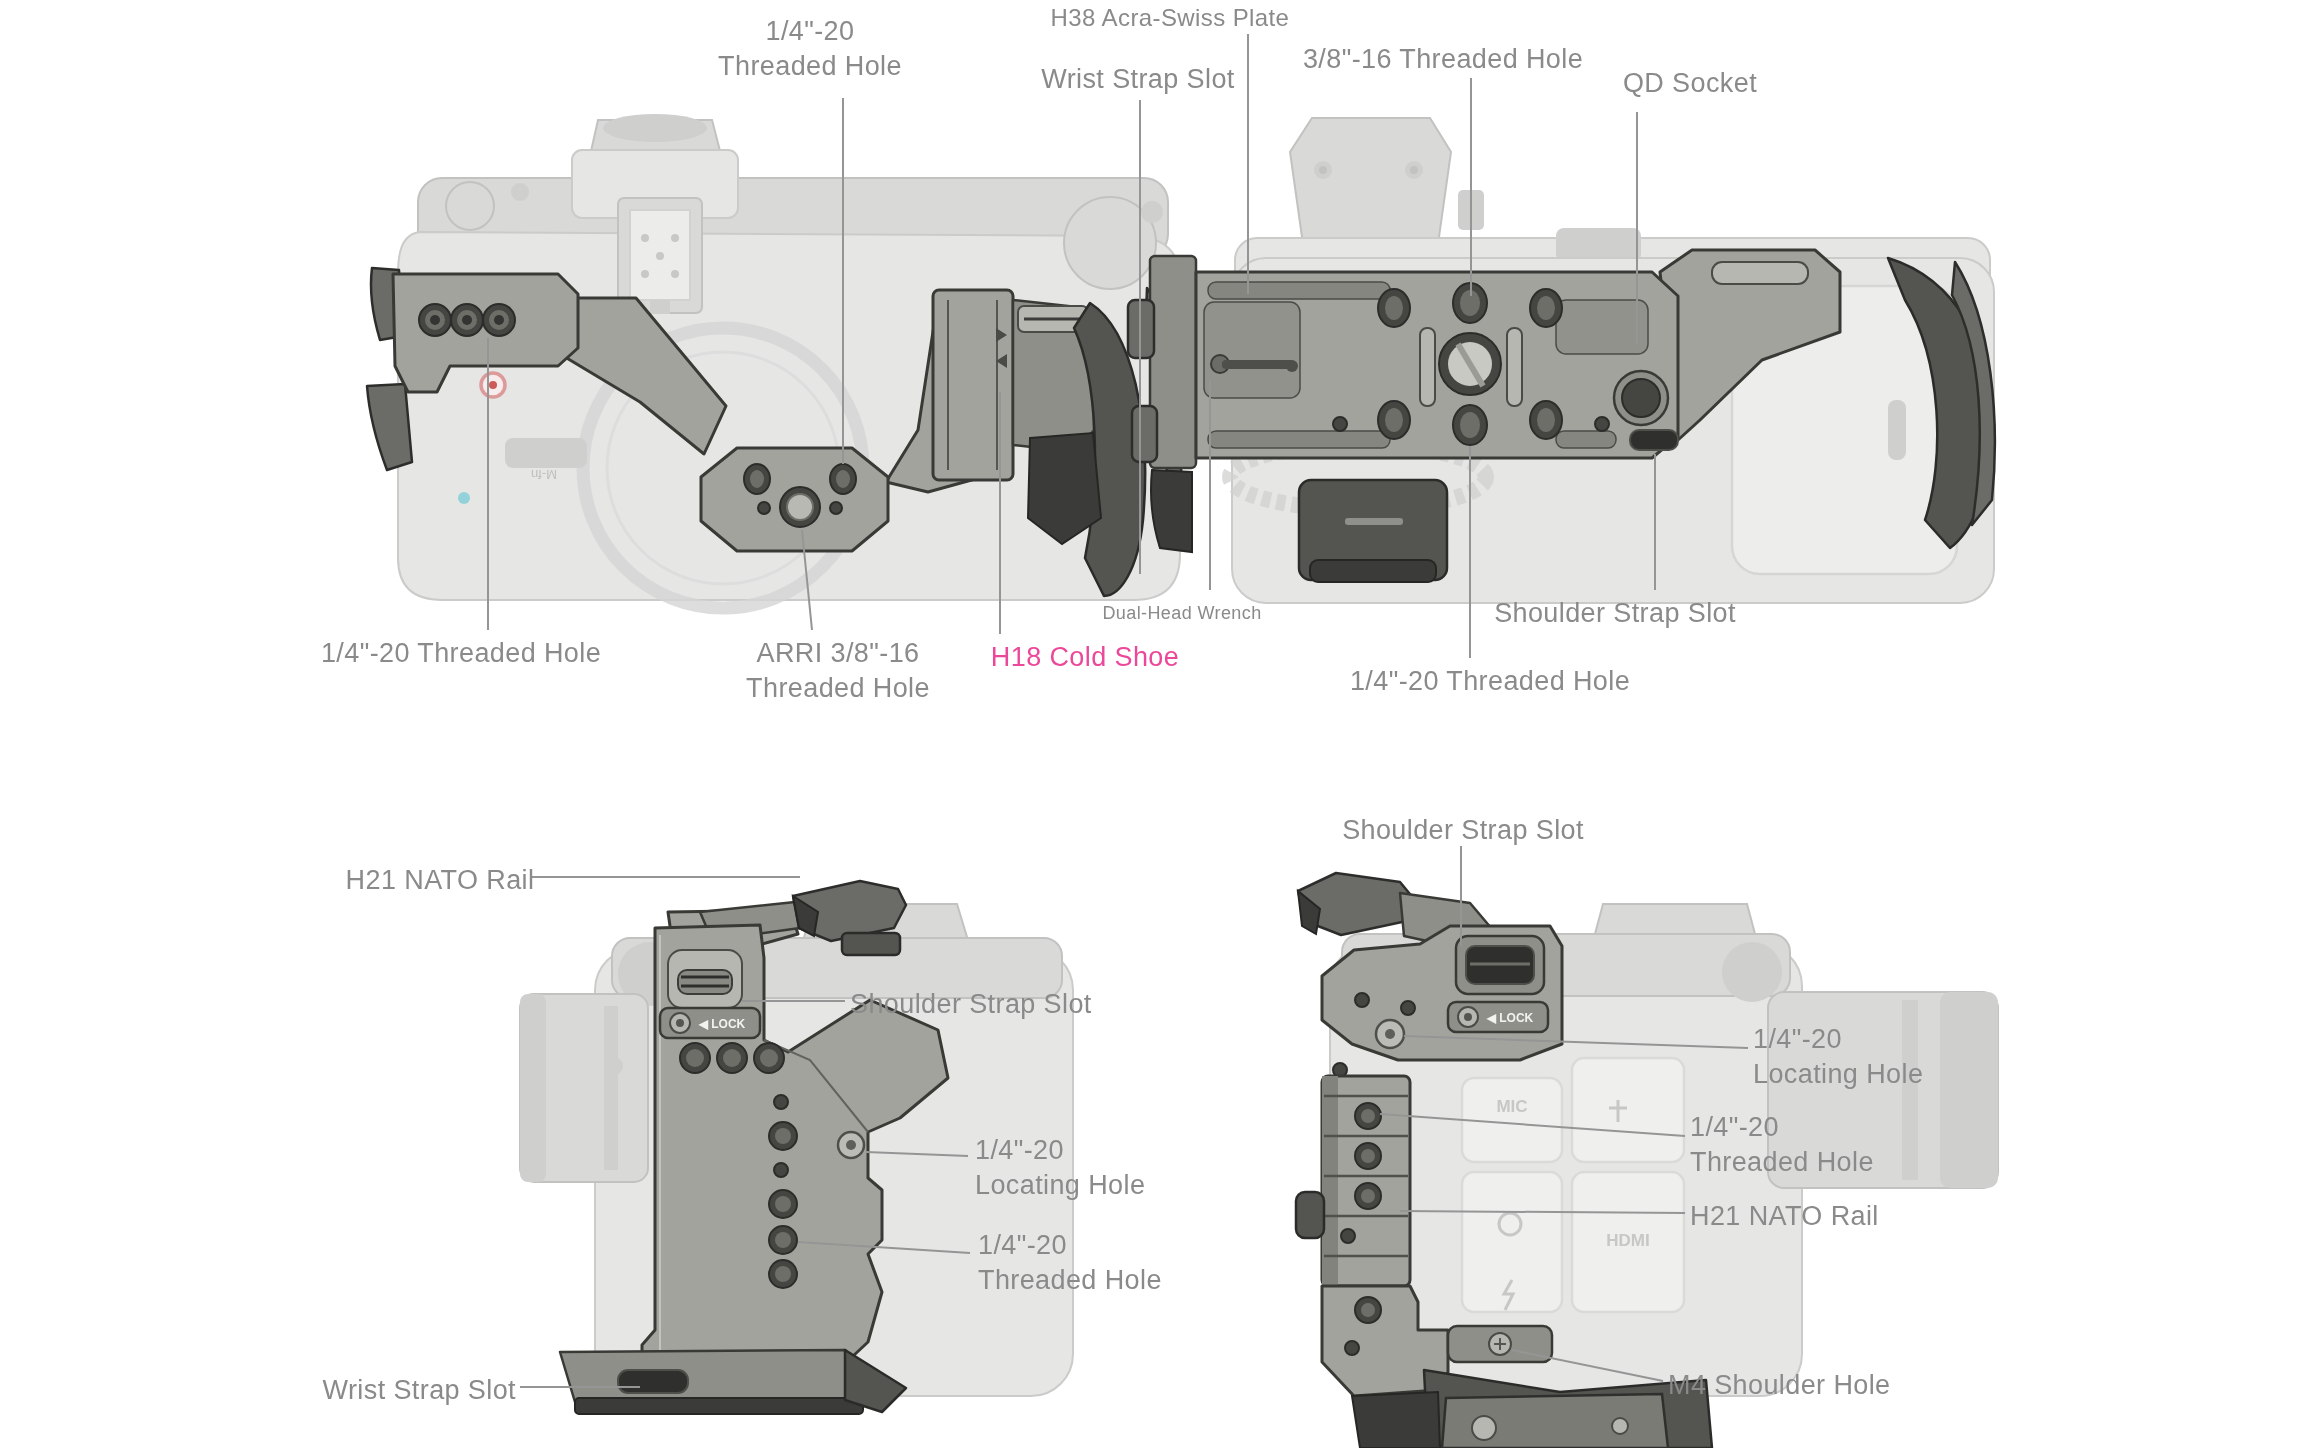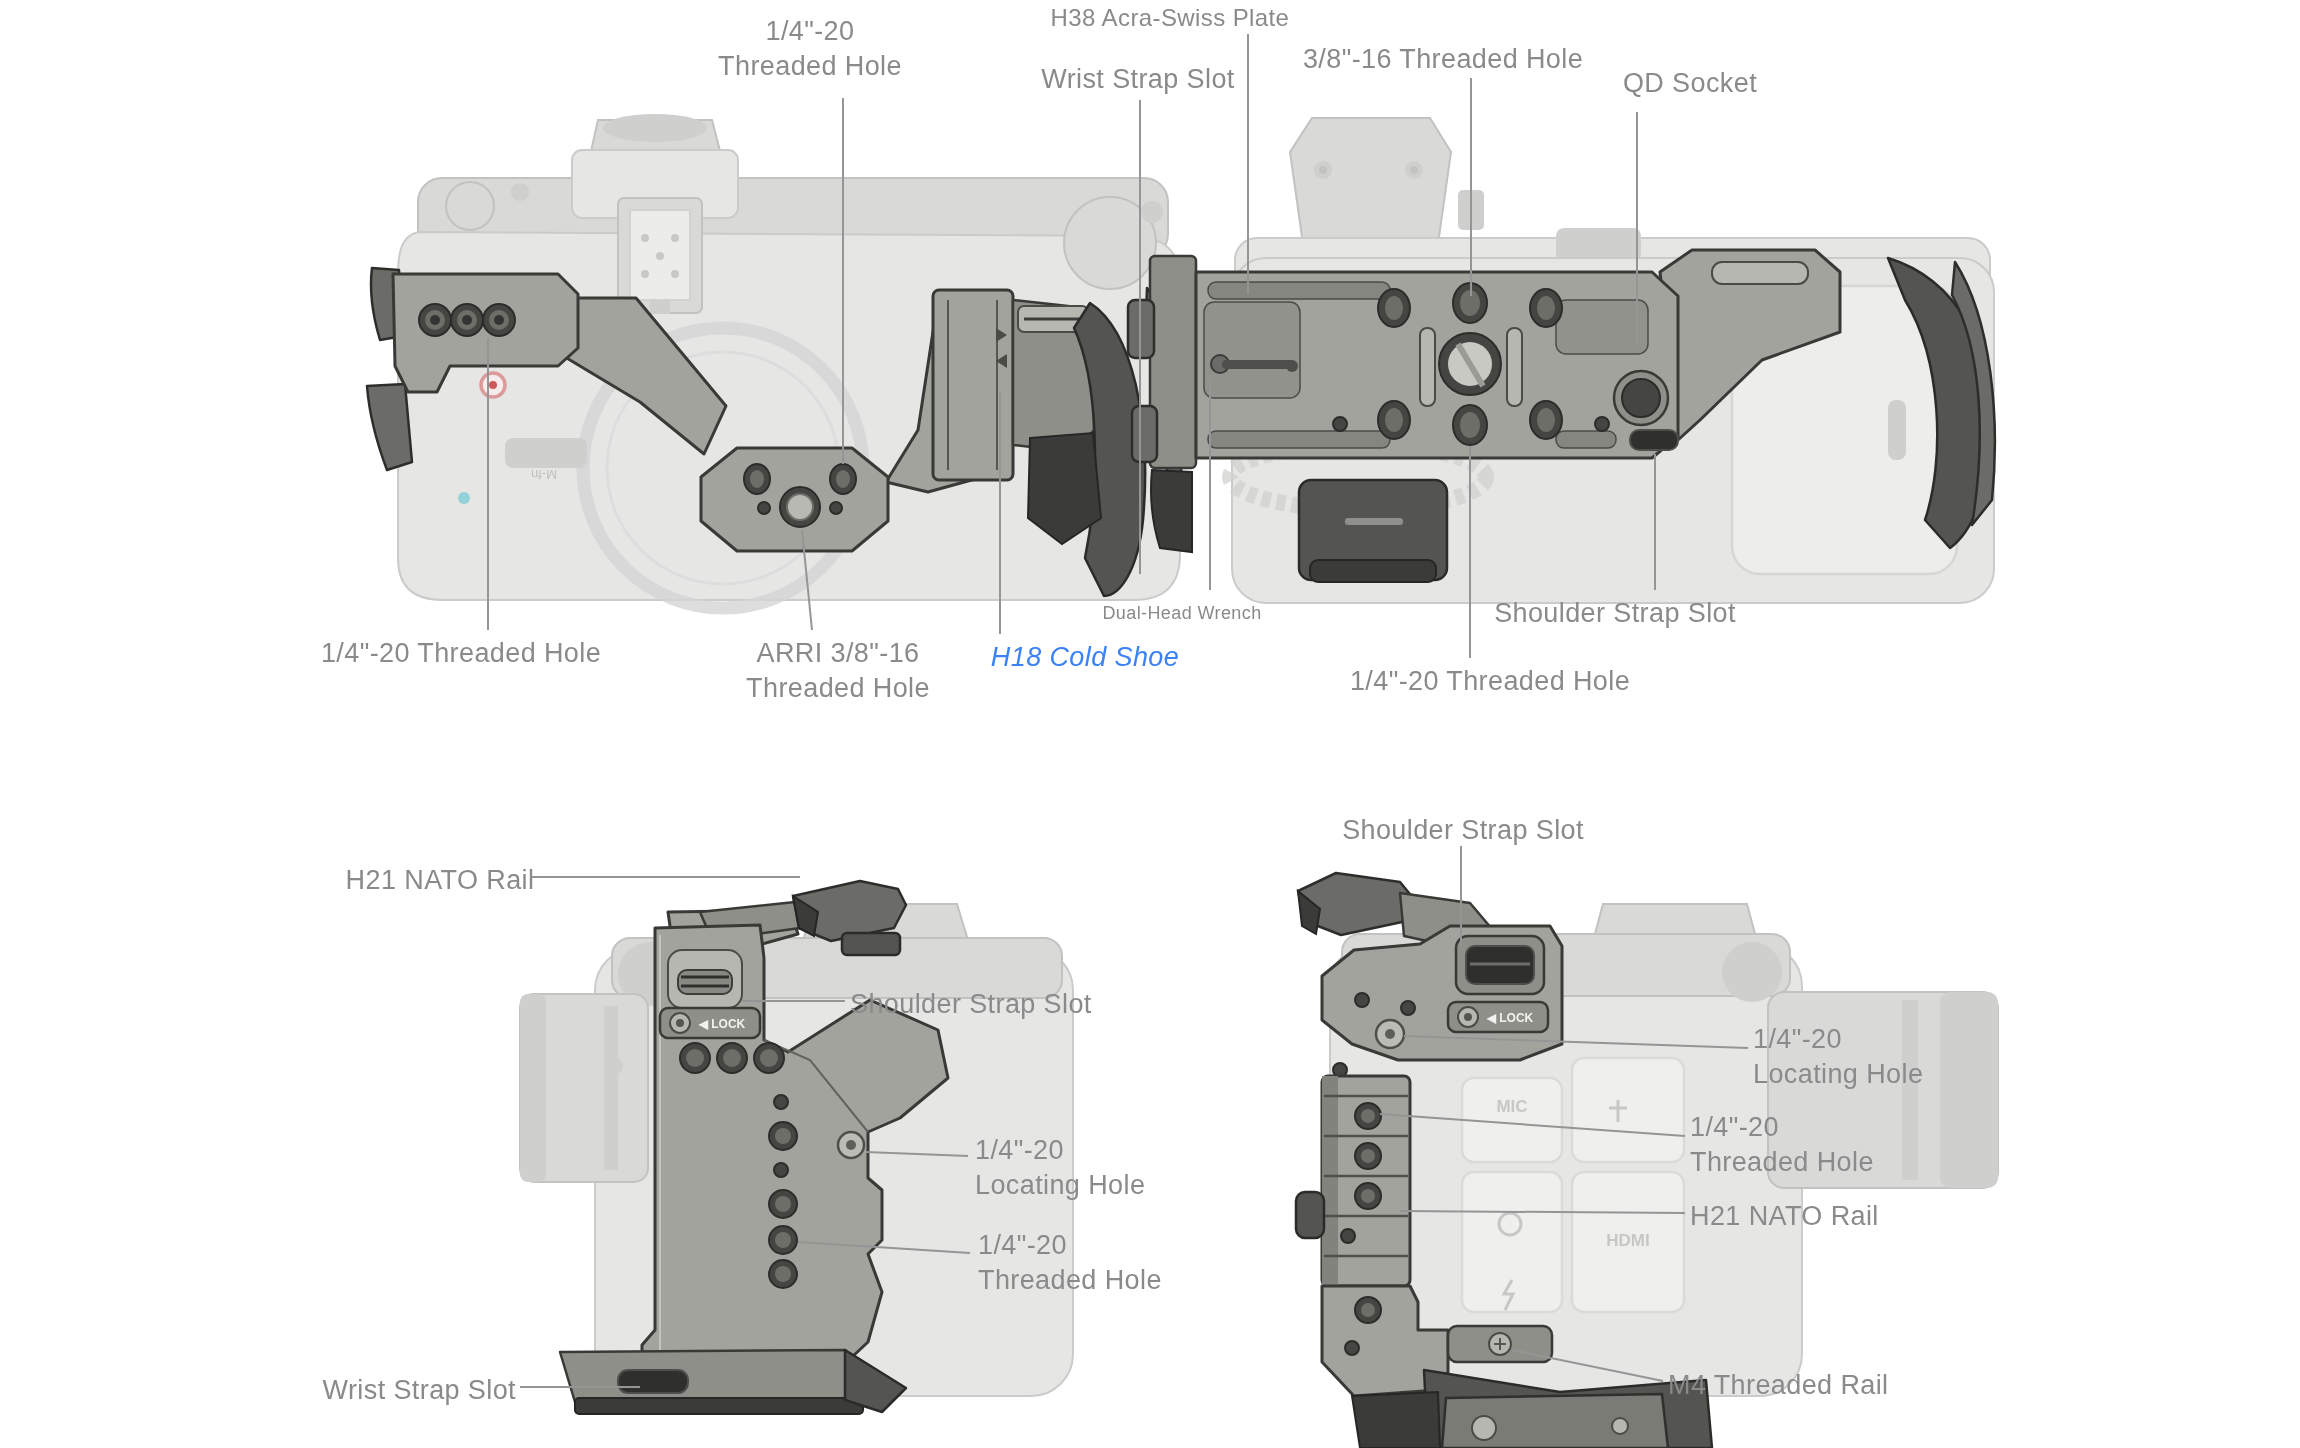--- a/index.html
+++ b/index.html
@@ -370,21 +370,21 @@
       <div class="lbl center" style="left: 1138px; top: 62px; color: rgb(138, 138, 138); font-size: 27px; transform: translateX(-50%);">
         <div>Wrist Strap Slot</div>
       </div>
       <div class="lbl center" style="left: 461px; top: 636px; color: rgb(138, 138, 138); font-size: 27px; transform: translateX(-50%);">
         <div>1/4"-20 Threaded Hole</div>
       </div>
       <div class="lbl center" style="left: 838px; top: 636px; color: rgb(138, 138, 138); font-size: 27px; transform: translateX(-50%);">
         <div>ARRI 3/8"-16</div>
         <div>Threaded Hole</div>
       </div>
-      <div class="lbl center" style="left: 1085px; top: 640px; color: #3b82f6; font-size: 27px; transform: translateX(-50%); font-style: italic;">
+      <div class="lbl center" style="left: 1085px; top: 640px; color: #ec4899; font-size: 27px; transform: translateX(-50%);">
         <div>H18 Cold Shoe</div>
       </div>
       <div class="lbl center" style="left: 1170px; top: 0px; color: rgb(138, 138, 138); font-size: 24px; transform: translateX(-50%);">
         <div>H38 Acra-Swiss Plate</div>
       </div>
       <div class="lbl center" style="left: 1443px; top: 42px; color: rgb(138, 138, 138); font-size: 27px; transform: translateX(-50%);">
         <div>3/8"-16 Threaded Hole</div>
       </div>
       <div class="lbl center" style="left: 1690px; top: 66px; color: rgb(138, 138, 138); font-size: 27px; transform: translateX(-50%);">
         <div>QD Socket</div>
@@ -423,17 +423,17 @@
         <div>Locating Hole</div>
       </div>
       <div class="lbl left" style="left: 1690px; top: 1110px; color: rgb(138, 138, 138); font-size: 27px;">
         <div>1/4"-20</div>
         <div>Threaded Hole</div>
       </div>
       <div class="lbl left" style="left: 1690px; top: 1199px; color: rgb(138, 138, 138); font-size: 27px;">
         <div>H21 NATO Rail</div>
       </div>
       <div class="lbl left" style="left: 1668px; top: 1368px; color: rgb(138, 138, 138); font-size: 27px;">
-        <div>M4 Threaded Rail</div>
+        <div>M4 Shoulder Hole</div>
       </div>
     </div>
 
 </div>
 
 </body></html>

